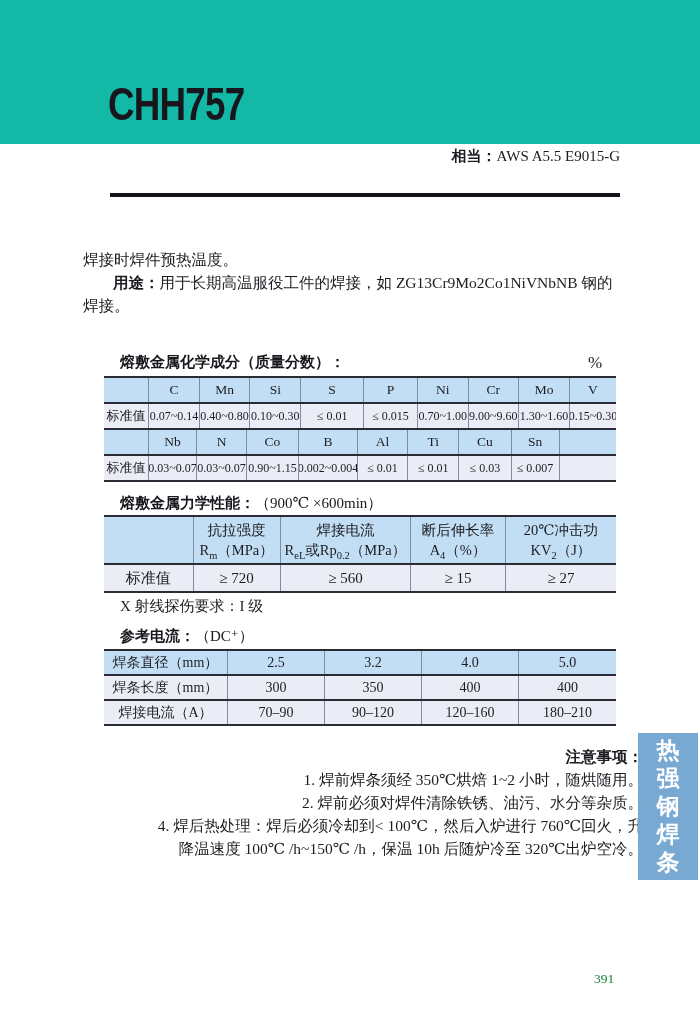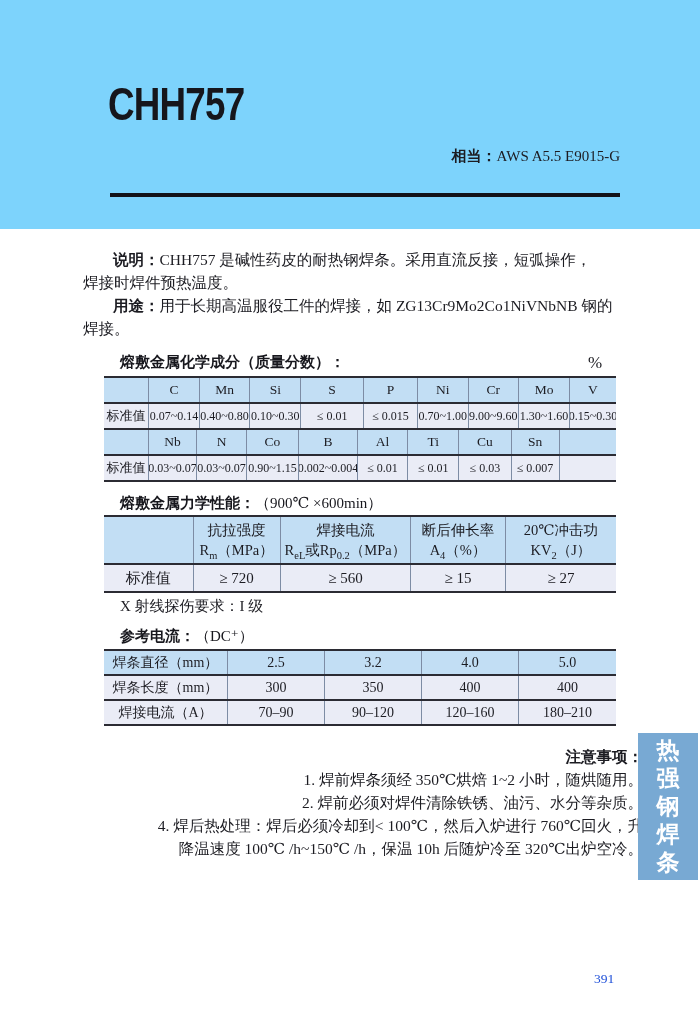--- a/index.html
+++ b/index.html
@@ -4,22 +4,22 @@
 <style>
   html,body{margin:0;padding:0;background:#ffffff;}
   #page{
     position:relative; width:700px; height:1035px; overflow:hidden;
     background:#ffffff;
     font-family:"Liberation Serif","DejaVu Serif",serif;
     color:#1c1c22;
   }
   
   .hdr{
-    position:absolute; left:0; top:0; width:700px; height:229px;
-    background:#7dd3fc;
+    position:absolute; left:0; top:0; width:700px; height:144px;
+    background:#14b8a6;
   }
   .model{
     position:absolute; left:108px; top:82px;
     font-family:"Liberation Sans","DejaVu Sans",sans-serif;
     font-weight:900; font-size:46px; line-height:44px; color:#16161c;
     transform:scaleX(0.80); transform-origin:left center; letter-spacing:-1px;
   }
   .equiv{
     position:absolute; right:80px; top:147px; font-size:15px; white-space:nowrap;
   }
@@ -82,35 +82,34 @@
   .side-tab{
     position:absolute; left:638px; top:733px; width:60px; height:147px;
     background:#78a9d3; display:flex; flex-direction:column;
     align-items:center; justify-content:center; gap:3px;
   }
   .side-tab .ch{
     color:#ffffff; font-family:"Liberation Sans","DejaVu Sans",sans-serif;
     font-weight:bold; font-size:23px; line-height:25px;
   }
   
-  .pgnum{position:absolute; left:594px; top:971px; font-size:13.5px; color:#1d4ed8;}
+  .pgnum{position:absolute; left:594px; top:971px; font-size:13.5px; color:#15803d;}
 </style>
 </head>
 <body>
 
 <div id="page">
 
   <div class="hdr">
     <div class="model">CHH757</div>
     <div class="equiv"><span class="zh">相当：</span><span>AWS A5.5 E9015-G</span></div>
     <div class="hdr-rule"></div>
   </div>
 
   <div class="intro">
-    <div class="ln ind"><span class="blb">说明：</span><span>CHH757 是碱性药皮的耐热钢焊条。采用直流反接，短弧操作，</span></div>
     <div class="ln">焊接时焊件预热温度。</div>
     <div class="ln ind"><span class="blb">用途：</span><span>用于长期高温服役工件的焊接，如 ZG13Cr9Mo2Co1NiVNbNB 钢的</span></div>
     <div class="ln">焊接。</div>
   </div>
 
   <div class="sec-title" style="top:353px;">熔敷金属化学成分（质量分数）：</div>
   <div class="pct">%</div>
 
   <div class="tbl chem" style="top:376px;">
     <div class="trow">

